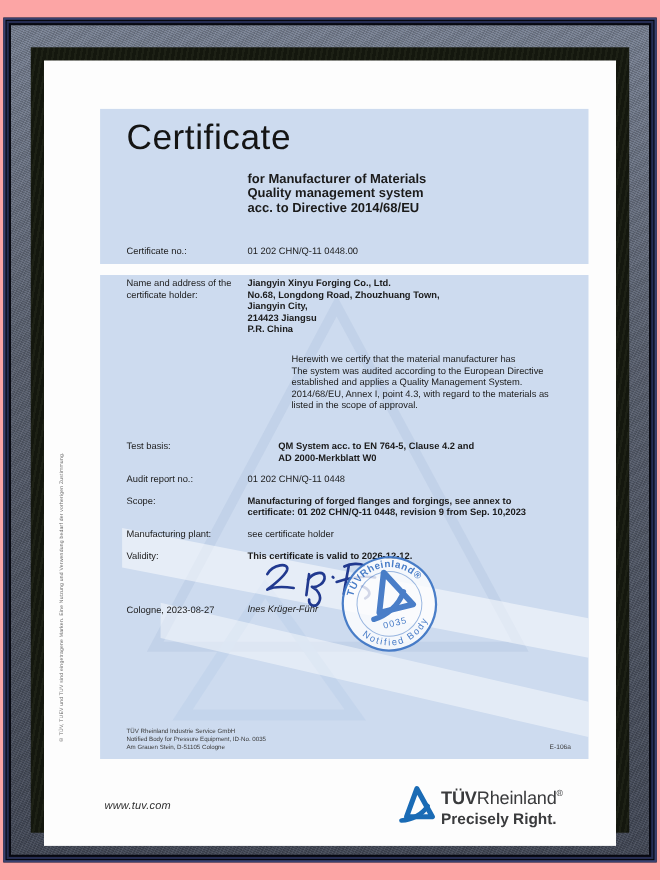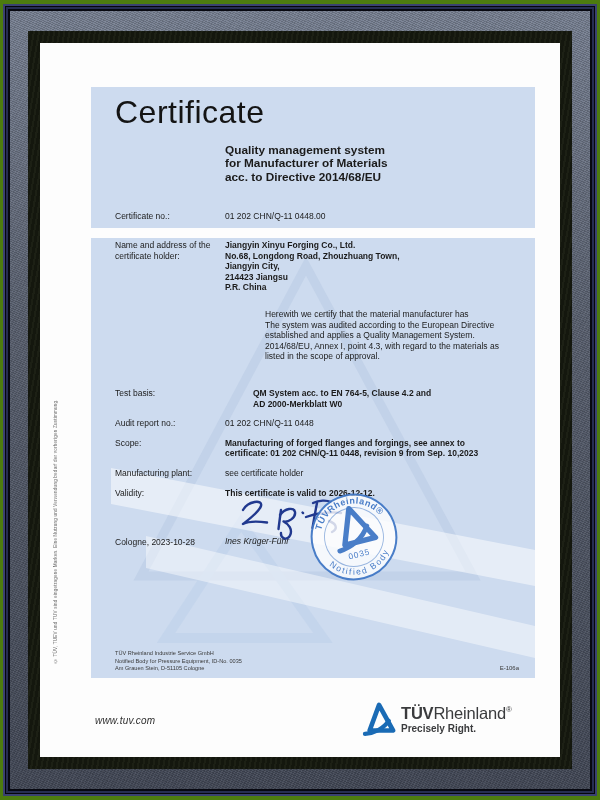--- a/index.html
+++ b/index.html
@@ -1,19 +1,19 @@
 <!DOCTYPE html>
 <html style="--panel-blue: #cddbef; --logo-blue: #1a6bb5; --stamp-blue: #3f76c5; --signature-ink: #21398f;"><head>
 <meta charset="utf-8">
 <style>
   html,body{margin:0;padding:0;background:#222;}
   body{width:600px;height:800px;position:relative;font-family:"Liberation Sans",sans-serif;}
 
   
-  .frame{width:600px;height:800px;box-sizing:border-box;background:#4d7c0f;padding:4px 3px;}
+  .frame{width:600px;height:800px;box-sizing:border-box;background:#fca5a5;padding:16px 3px;}
   .fr-b{width:100%;height:100%;box-sizing:border-box;border:2px solid #3a4170;padding:1px;background:#05060b;}
   .fr-c{width:100%;height:100%;box-sizing:border-box;border:2px solid #262d52;padding:2px;background:#070810;}
   .fr-bevel{width:100%;height:100%;box-sizing:border-box;padding:20px 18px;
     background:
       repeating-linear-gradient(115deg, rgba(255,255,255,.06) 0 1px, transparent 1px 3px),
       repeating-linear-gradient(25deg, rgba(0,0,0,.18) 0 1px, transparent 1px 2px),
       linear-gradient(180deg,#7b8496 0%,#5c6372 40%,#454b59 100%);}
   .fr-inner{width:100%;height:100%;box-sizing:border-box;padding:12px;
     background:
       repeating-linear-gradient(100deg, rgba(140,150,110,.07) 0 2px, transparent 2px 5px),
@@ -64,41 +64,41 @@
 
   
   .url{position:absolute;left:55px;top:672px;font-size:10px;color:#2e2e2e;letter-spacing:.2px;font-style:italic;}
   .brand{position:absolute;left:322px;top:658px;display:flex;align-items:flex-start;}
   .logo-tri{width:34px;height:36px;flex:0 0 34px;}
   .logo-tri path{fill:none;stroke:var(--logo-blue,#1a6bb5);stroke-linecap:round;stroke-linejoin:round;}
   .brand-text{margin-left:5px;}
   .brand-line{font-size:16.5px;color:#3a3b3d;letter-spacing:-.2px;line-height:18px;}
   .brand-line .b{font-weight:bold;}
   .brand-line sup{font-size:8px;}
-  .tagline{font-size:10px;font-weight:bold;color:#3a3b3d;margin-top:1px;}
+  .tagline{font-size:14px;font-weight:bold;color:#3a3b3d;margin-top:1px;}
 </style>
 </head>
 <body>
 
 <div class="frame">
  <div class="fr-b">
   <div class="fr-c">
    <div class="fr-bevel">
     <div class="fr-inner">
 
      <div class="paper">
 
       <div class="side-note">© TÜV, TUEV und TUV sind eingetragene Marken. Eine Nutzung und Verwendung bedarf der vorherigen Zustimmung.</div>
 
       <div class="panel panel-top">
         <div class="cert-title">Certificate</div>
         <div class="subtitle">
 
-        <div>Quality management system</div>
-                  <div>for Manufacturer of Materials</div>
+        <div>for Manufacturer of Materials</div>
+                  <div>Quality management system</div>
                   <div>acc. to Directive 2014/68/EU</div>
                 </div>
         <div class="certno-row">
           <div class="detail-label">Certificate no.:</div>
           <div class="certno-value">01 202 CHN/Q-11 0448.00</div>
         </div>
       </div>
 
       <div class="panel panel-main">
 
@@ -164,21 +164,21 @@
             </div>
 
             <div class="detail-row">
               <div class="detail-label">Validity:</div>
               <div class="detail-value bold">
                       <div>This certificate is valid to 2026-12-12.</div>
                     </div>
             </div>
           </div>
 
-        <div class="place-date">Cologne, 2023-10-28</div>
+        <div class="place-date">Cologne, 2023-08-27</div>
 
         <svg class="signature" viewBox="0 0 120 52" aria-hidden="true">
           <path d="M 7 16 C 12 7 27 5 25 12 C 23 18 12 26 7 30 C 13 27 24 27.5 31 28.5"></path>
           <path d="M 45 16 C 44 23 43 31 42.5 35"></path>
           <path d="M 44 21 C 49 14 58 13 59 18 C 60 24 52 28.5 47.5 27.5 C 52.5 30 57 35.5 54 41.5 C 51 47 44.5 44.5 45 39"></path>
           <path d="M 66.5 18.5 l 0.6 0.6"></path>
           <path d="M 77 9 C 83 6 91 6 95 8"></path>
           <path d="M 81 9 C 79 19 77.5 28 76.5 34"></path>
           <path d="M 70 23 C 82 18.5 97 17.5 105 19"></path>
           <path d="M 93 27 C 100 29.5 102.5 34.5 96 38"></path>

